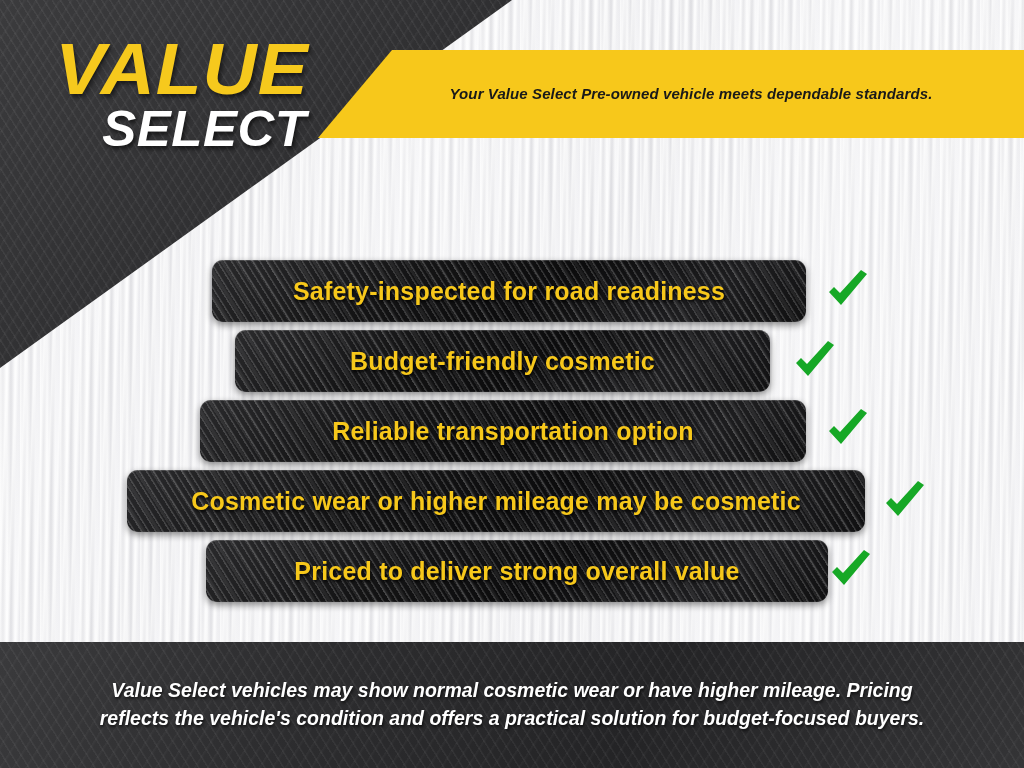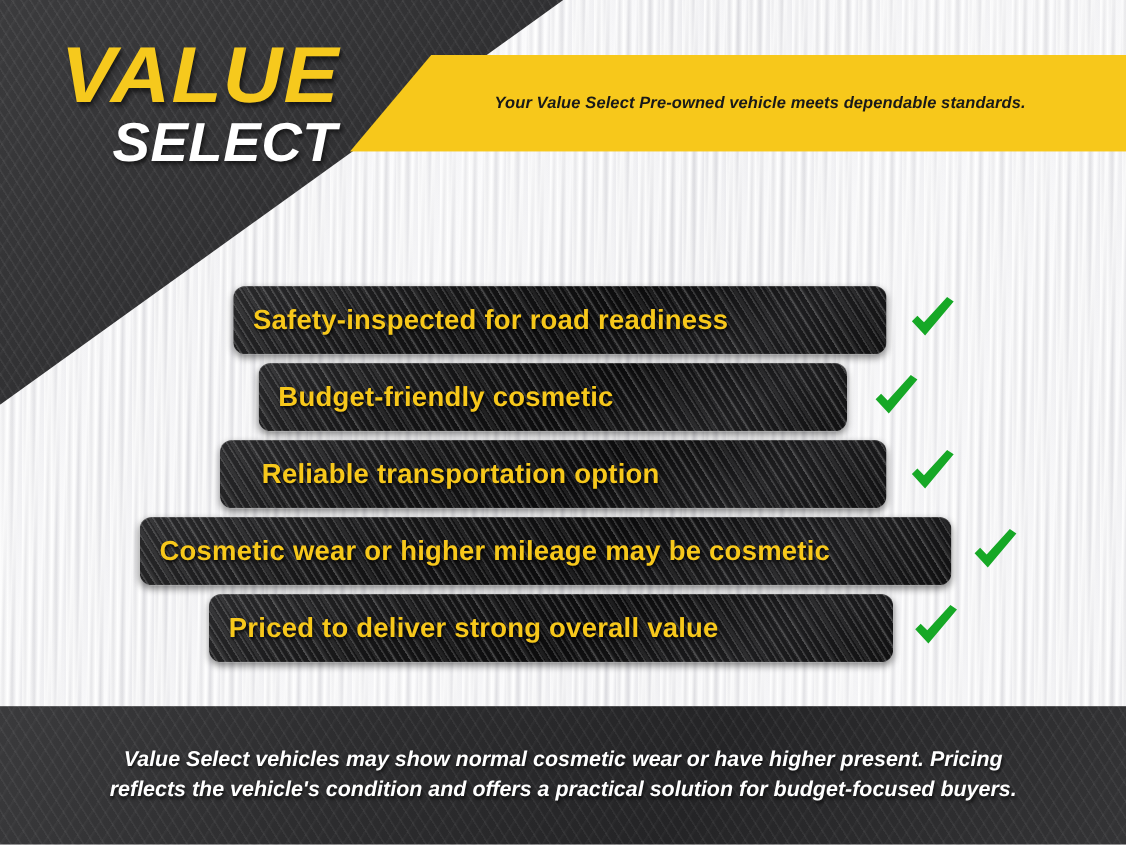--- a/index.html
+++ b/index.html
@@ -129,21 +129,21 @@
   }
   .feature-row {
     position:relative;
     height:70px;
     margin-bottom:0px;
   }
   .feature-bar {
     position:absolute;
     height:62px;
     border-radius:11px;
-    display:flex; align-items:center; justify-content:flex-start;
+    display:flex; align-items:center; justify-content:center;
     background:
       repeating-linear-gradient(58deg,
         rgba(255,255,255,.16) 0px,
         rgba(255,255,255,.16) 1px,
         rgba(255,255,255,0) 2px,
         rgba(255,255,255,0) 6px),
       repeating-linear-gradient(58deg,
         rgba(255,255,255,.07) 0px,
         rgba(255,255,255,.07) 2px,
         rgba(255,255,255,0) 4px,
@@ -254,29 +254,29 @@
         <span class="feature-label">Cosmetic wear or higher mileage may be cosmetic</span>
       </div>
       <span class="check-icon" style="left:879px; top:6px;">
         <svg viewBox="0 0 52 52">
             <path d="M7 27 L19 40 L45 9 L39 5 L18 28 L12 22 Z" fill="#16a826"></path>
           </svg>
       </span>
     </div>
 
     <div class="feature-row">
-      <div class="feature-bar" style="left:190px; width:622px;">
+      <div class="feature-bar" style="left:206px; width:622px;">
         <span class="feature-label">Priced to deliver strong overall value</span>
       </div>
       <span class="check-icon" style="left:825px; top:5px;">
         <svg viewBox="0 0 52 52">
             <path d="M7 27 L19 40 L45 9 L39 5 L18 28 L12 22 Z" fill="#16a826"></path>
           </svg>
       </span>
     </div>
 
   </div>
 
   <div class="footer-band">
-    <div class="footer-text">Value Select vehicles may show normal cosmetic wear or have higher present. Pricing reflects the vehicle's condition and offers a practical solution for budget-focused buyers.</div>
+    <div class="footer-text">Value Select vehicles may show normal cosmetic wear or have higher mileage. Pricing reflects the vehicle's condition and offers a practical solution for budget-focused buyers.</div>
   </div>
 
 </div>
 
 </body></html>

